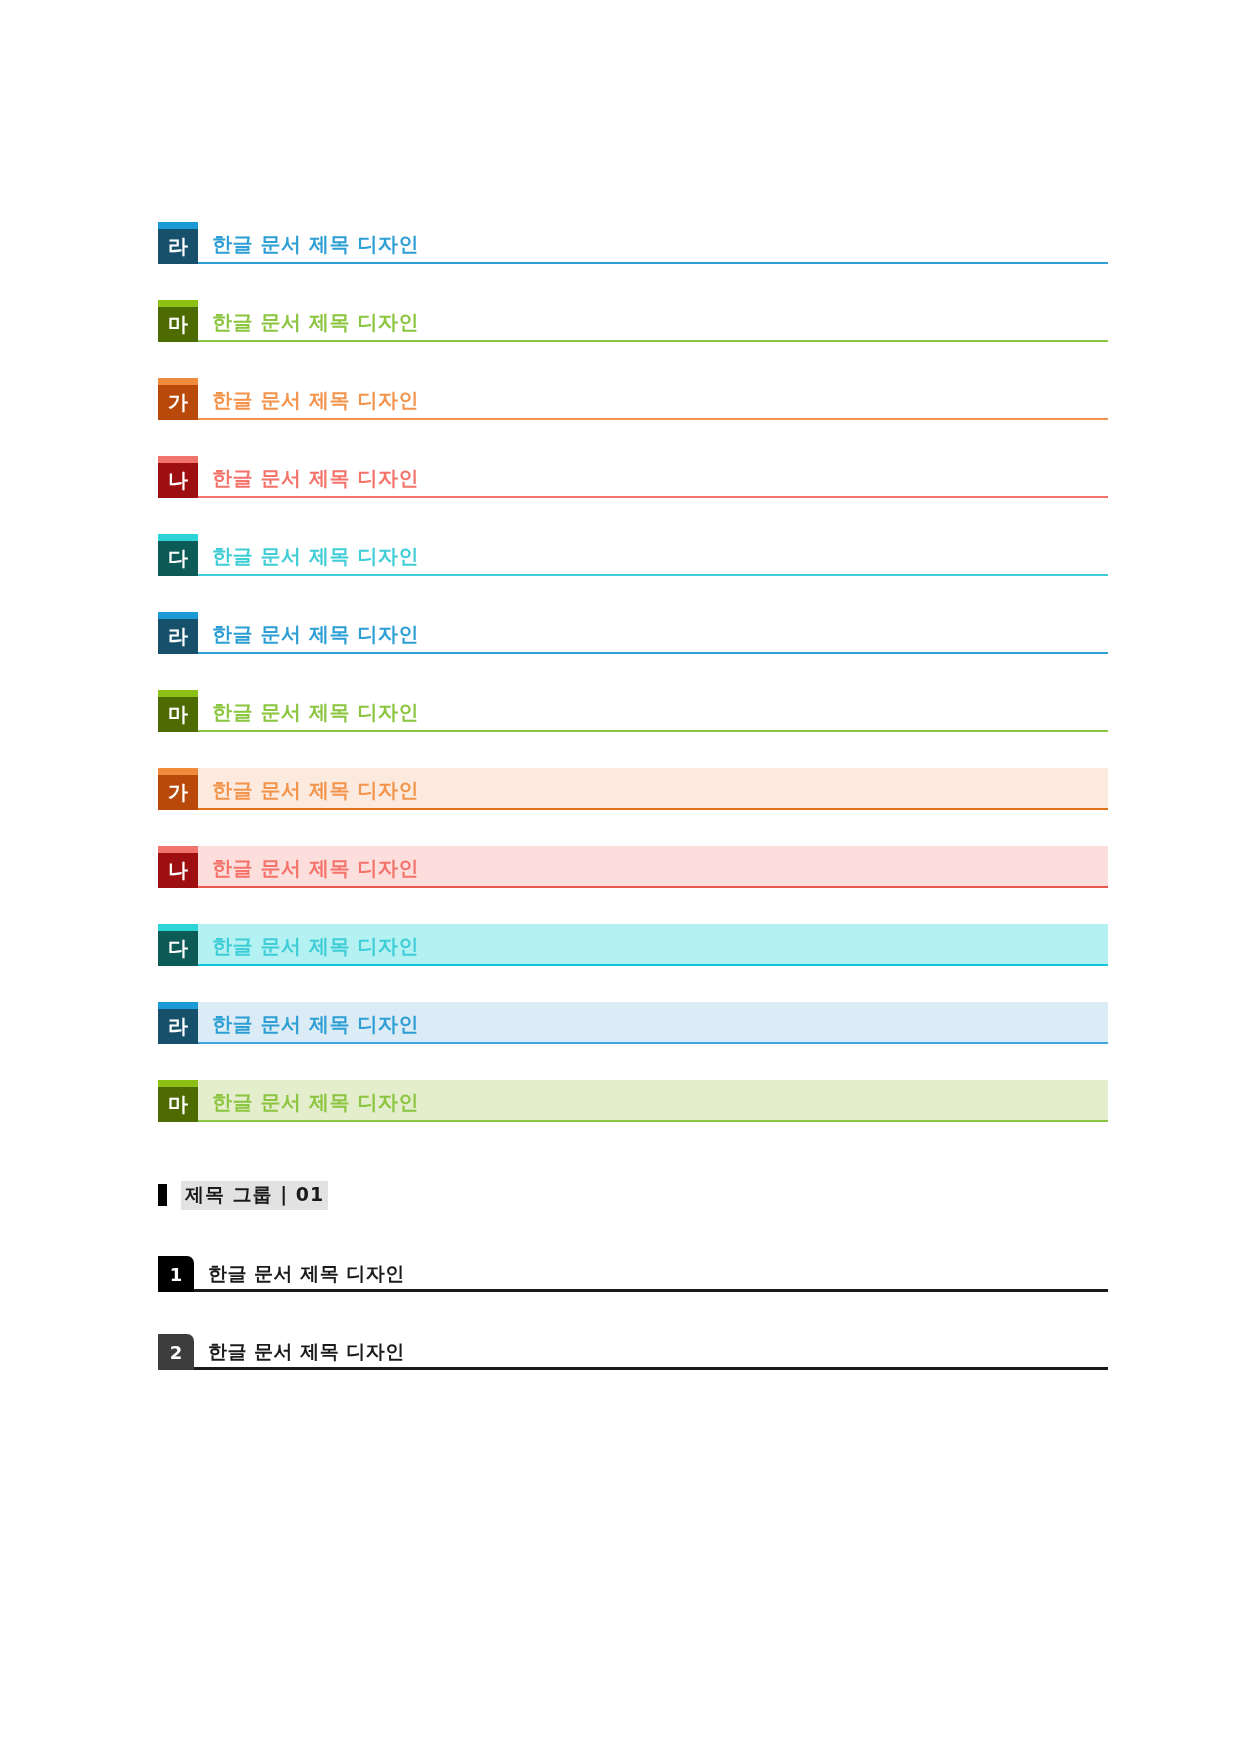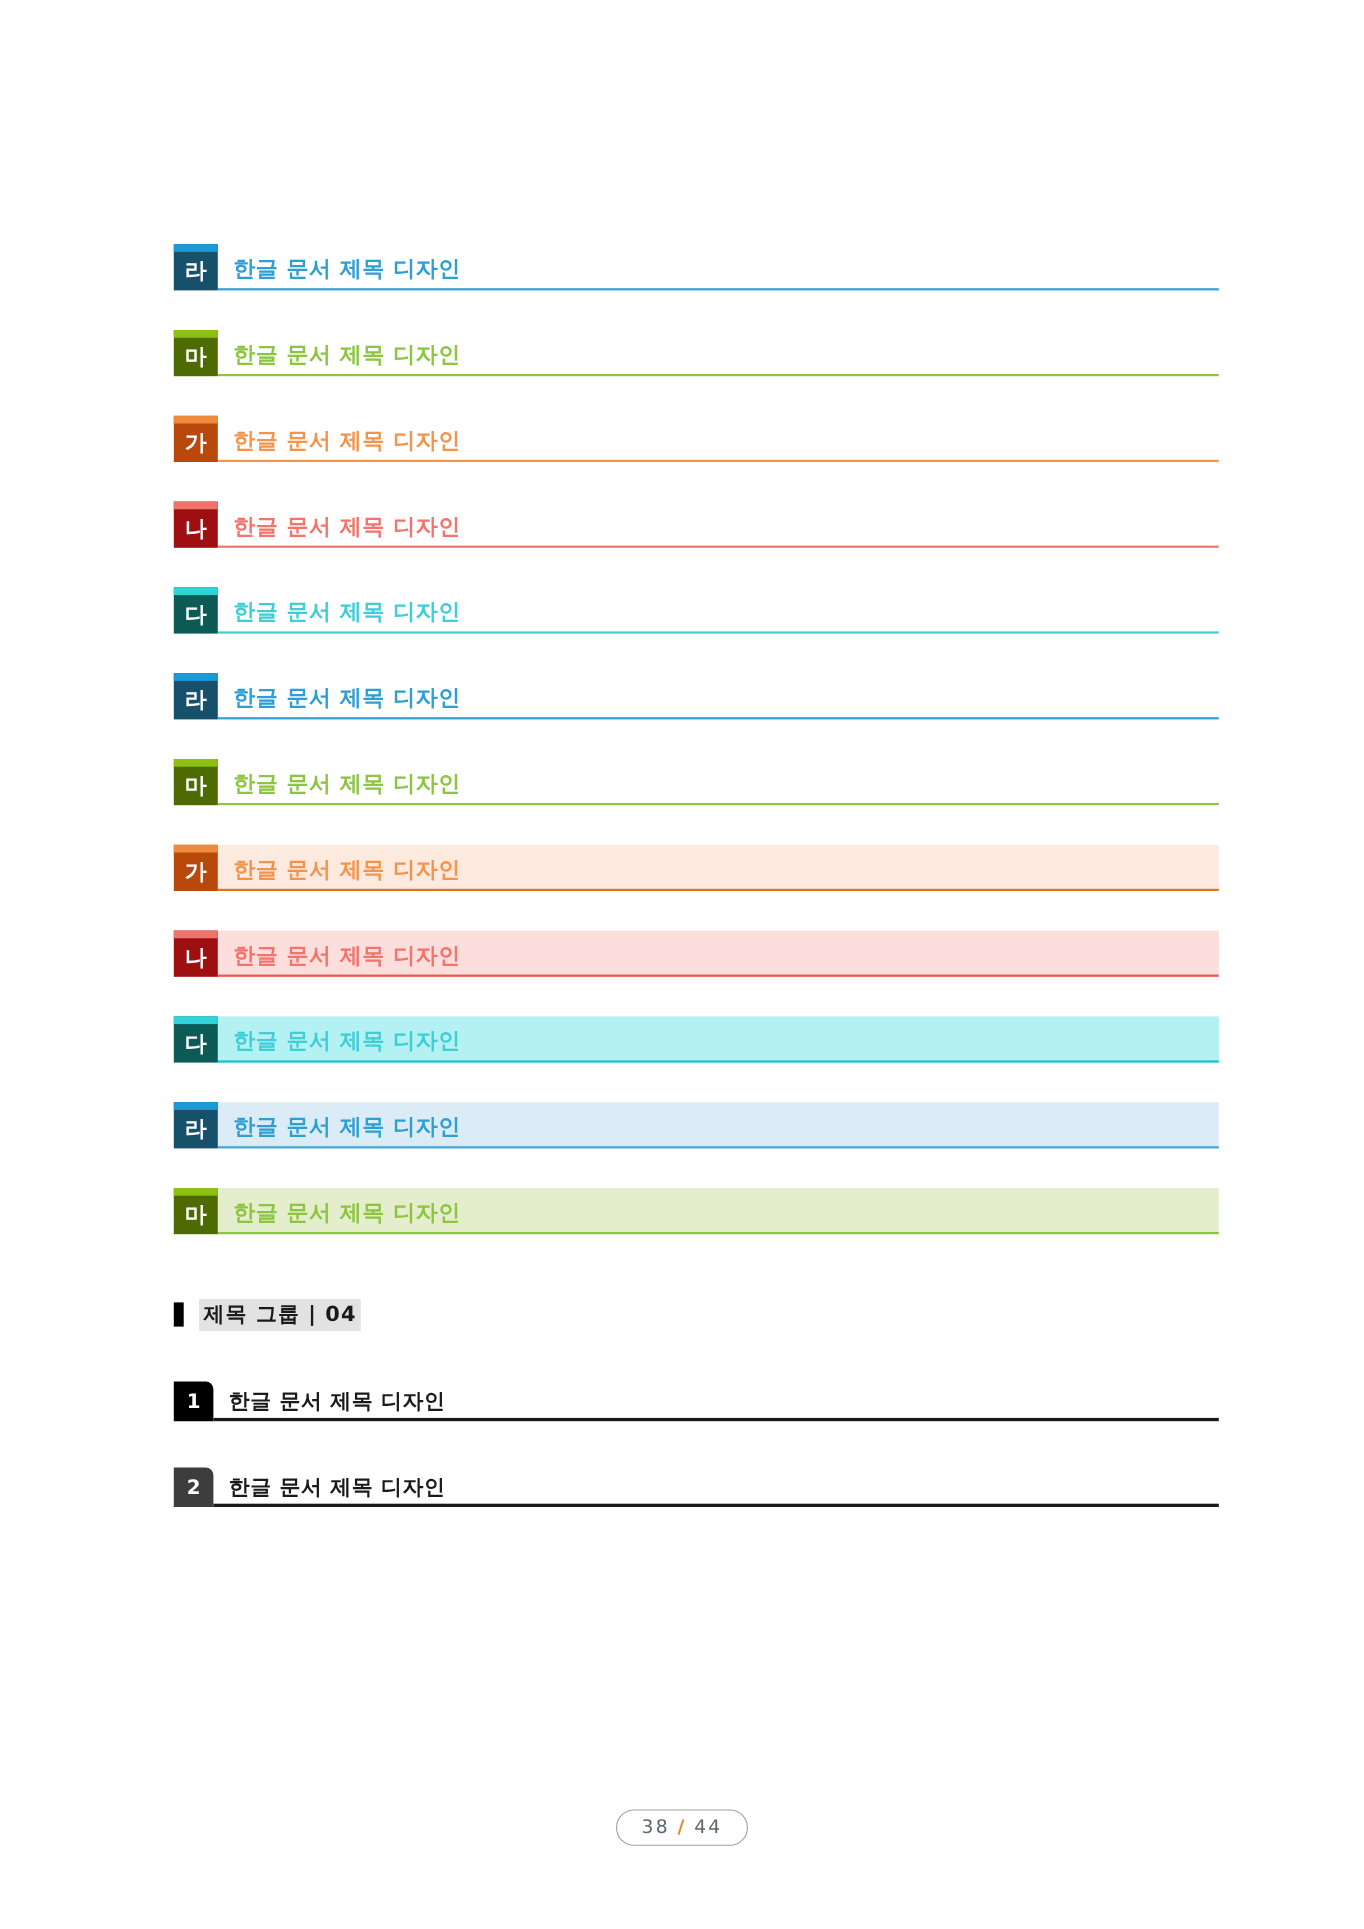--- a/index.html
+++ b/index.html
@@ -285,21 +285,21 @@
       <div class="badge" style="background:#4d6b00">
         <span>마</span>
       </div>
       <div class="bar" style="background:#e4eecc">
         <span class="title">한글 문서 제목 디자인</span>
       </div>
     </div>
 
     <div class="section-label">
       <span class="sq"></span>
-      <span class="txt">제목 그룹 | 04</span>
+      <span class="txt">제목 그룹 | 01</span>
     </div>
 
     <div class="nrow">
       <div class="nbadge" style="background:#000000">
         <span>1</span>
       </div>
       <div class="nbar">
         <span class="ntitle">한글 문서 제목 디자인</span>
       </div>
     </div>
@@ -308,21 +308,14 @@
       <div class="nbadge" style="background:#3d3d3d">
         <span>2</span>
       </div>
       <div class="nbar">
         <span class="ntitle">한글 문서 제목 디자인</span>
       </div>
     </div>
 
   </div>
 
-  <div class="footer">
-    <div class="pill">
-      <span>38</span>
-      <span class="sep">/</span>
-      <span>44</span>
-    </div>
-  </div>
 
 </div>
 
 </body></html>

